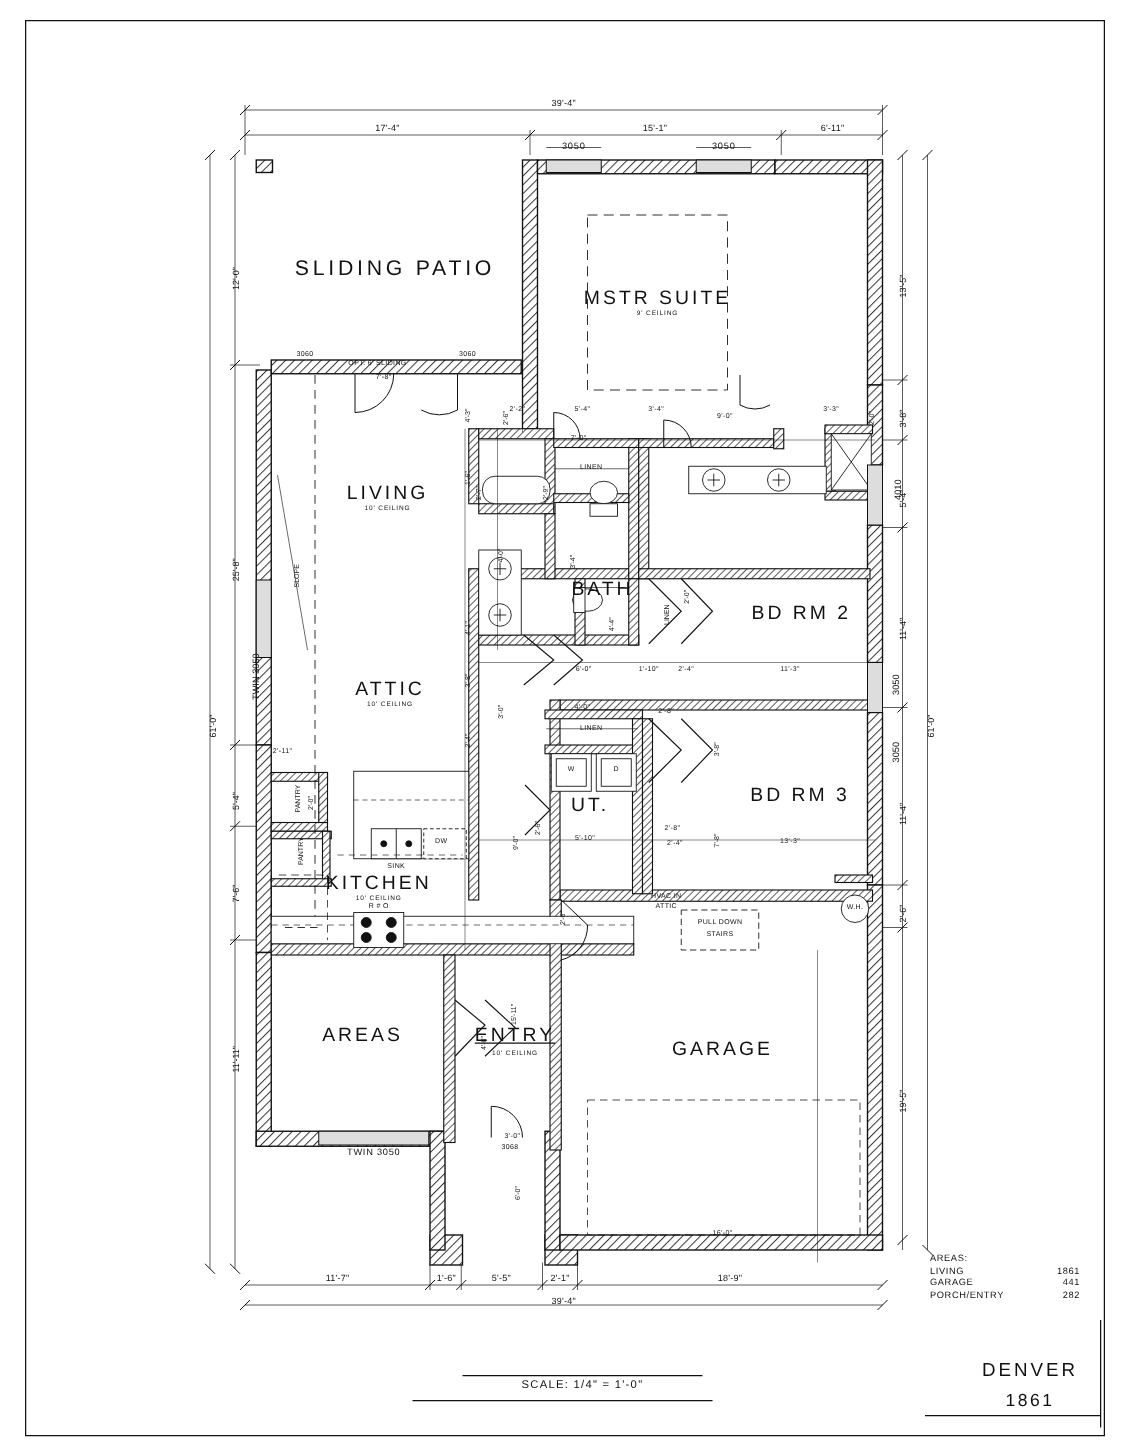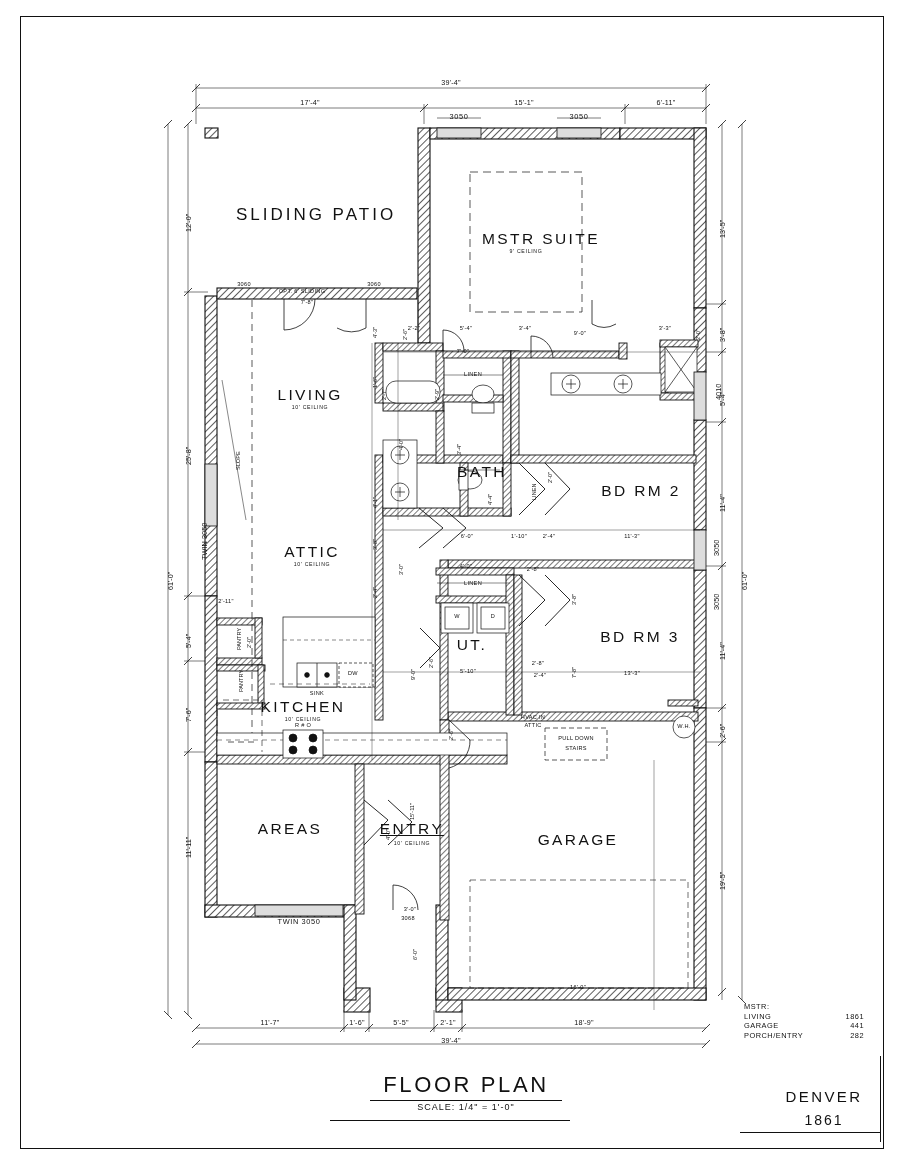--- a/index.html
+++ b/index.html
@@ -318,21 +318,21 @@
       <line x1="383" y1="672" x2="700" y2="672"></line>
       <line x1="372" y1="343" x2="372" y2="760"></line>
       <line x1="398" y1="343" x2="398" y2="520"></line>
       <line x1="418" y1="300" x2="418" y2="346"></line>
       <line x1="654" y1="760" x2="654" y2="1010"></line>
     </g>
   </svg>
 
   <div class="lbl room big c" style="left:316px;top:205px;">SLIDING PATIO</div>
 
-  <div class="lbl room c" style="left:526px;top:230px;margin-left:15px;">MSTR SUITE</div>
+  <div class="lbl room c" style="left:526px;top:230px;">MSTR SUITE</div>
   <div class="lbl ceil c" style="left:526px;top:248px;">9' CEILING</div>
 
   <div class="lbl room c" style="left:310px;top:386px;">LIVING</div>
   <div class="lbl ceil c" style="left:310px;top:404px;">10' CEILING</div>
 
   <div class="lbl room c" style="left:312px;top:543px;">ATTIC</div>
   <div class="lbl ceil c" style="left:312px;top:561px;">10' CEILING</div>
 
   <div class="lbl room c" style="left:303px;top:698px;">KITCHEN</div>
   <div class="lbl ceil c" style="left:303px;top:716px;">10' CEILING</div>
@@ -443,36 +443,35 @@
   <div class="lbl tiny c" style="left:410px;top:906px;">3'-0"</div>
   <div class="lbl tinyv" style="left:412px;top:960px;transform:rotate(-90deg);">6'-0"</div>
   <div class="lbl tinyv" style="left:448px;top:740px;transform:rotate(-90deg);">2'-6"</div>
 
   <div class="lbl tiny c" style="left:244px;top:281px;">3060</div>
   <div class="lbl tiny c" style="left:374px;top:281px;">3060</div>
   <div class="lbl tiny c" style="left:408px;top:915px;">3068</div>
   <div class="lbl win c" style="left:299px;top:917px;">TWIN 3050</div>
 
   <div class="areas" style="left:744px;top:1002px;">
-    <div>MSTR:</div>
+    <div>AREAS:</div>
     <div style="position:relative;width:120px;">
       <span>LIVING</span>
       <span style="position:absolute;right:0;">1861</span>
     </div>
     <div style="position:relative;width:120px;">
       <span>GARAGE</span>
       <span style="position:absolute;right:0;">441</span>
     </div>
     <div style="position:relative;width:120px;">
       <span>PORCH/ENTRY</span>
       <span style="position:absolute;right:0;">282</span>
     </div>
   </div>
 
-  <div class="ttl c" style="left:466px;top:1072px;">FLOOR PLAN</div>
   <div class="rule" style="left:370px;top:1100px;width:192px;"></div>
   <div class="sub c" style="left:466px;top:1102px;">SCALE: 1/4" = 1'-0"</div>
   <div class="rule" style="left:330px;top:1120px;width:240px;height:1px;"></div>
 
   <div class="plan-name c" style="left:824px;top:1088px;">DENVER</div>
   <div class="plan-num c" style="left:824px;top:1112px;">1861</div>
   <div class="vrule" style="left:880px;top:1056px;height:86px;"></div>
   <div class="rule" style="left:740px;top:1132px;width:140px;height:1px;"></div>
 
 </div>

